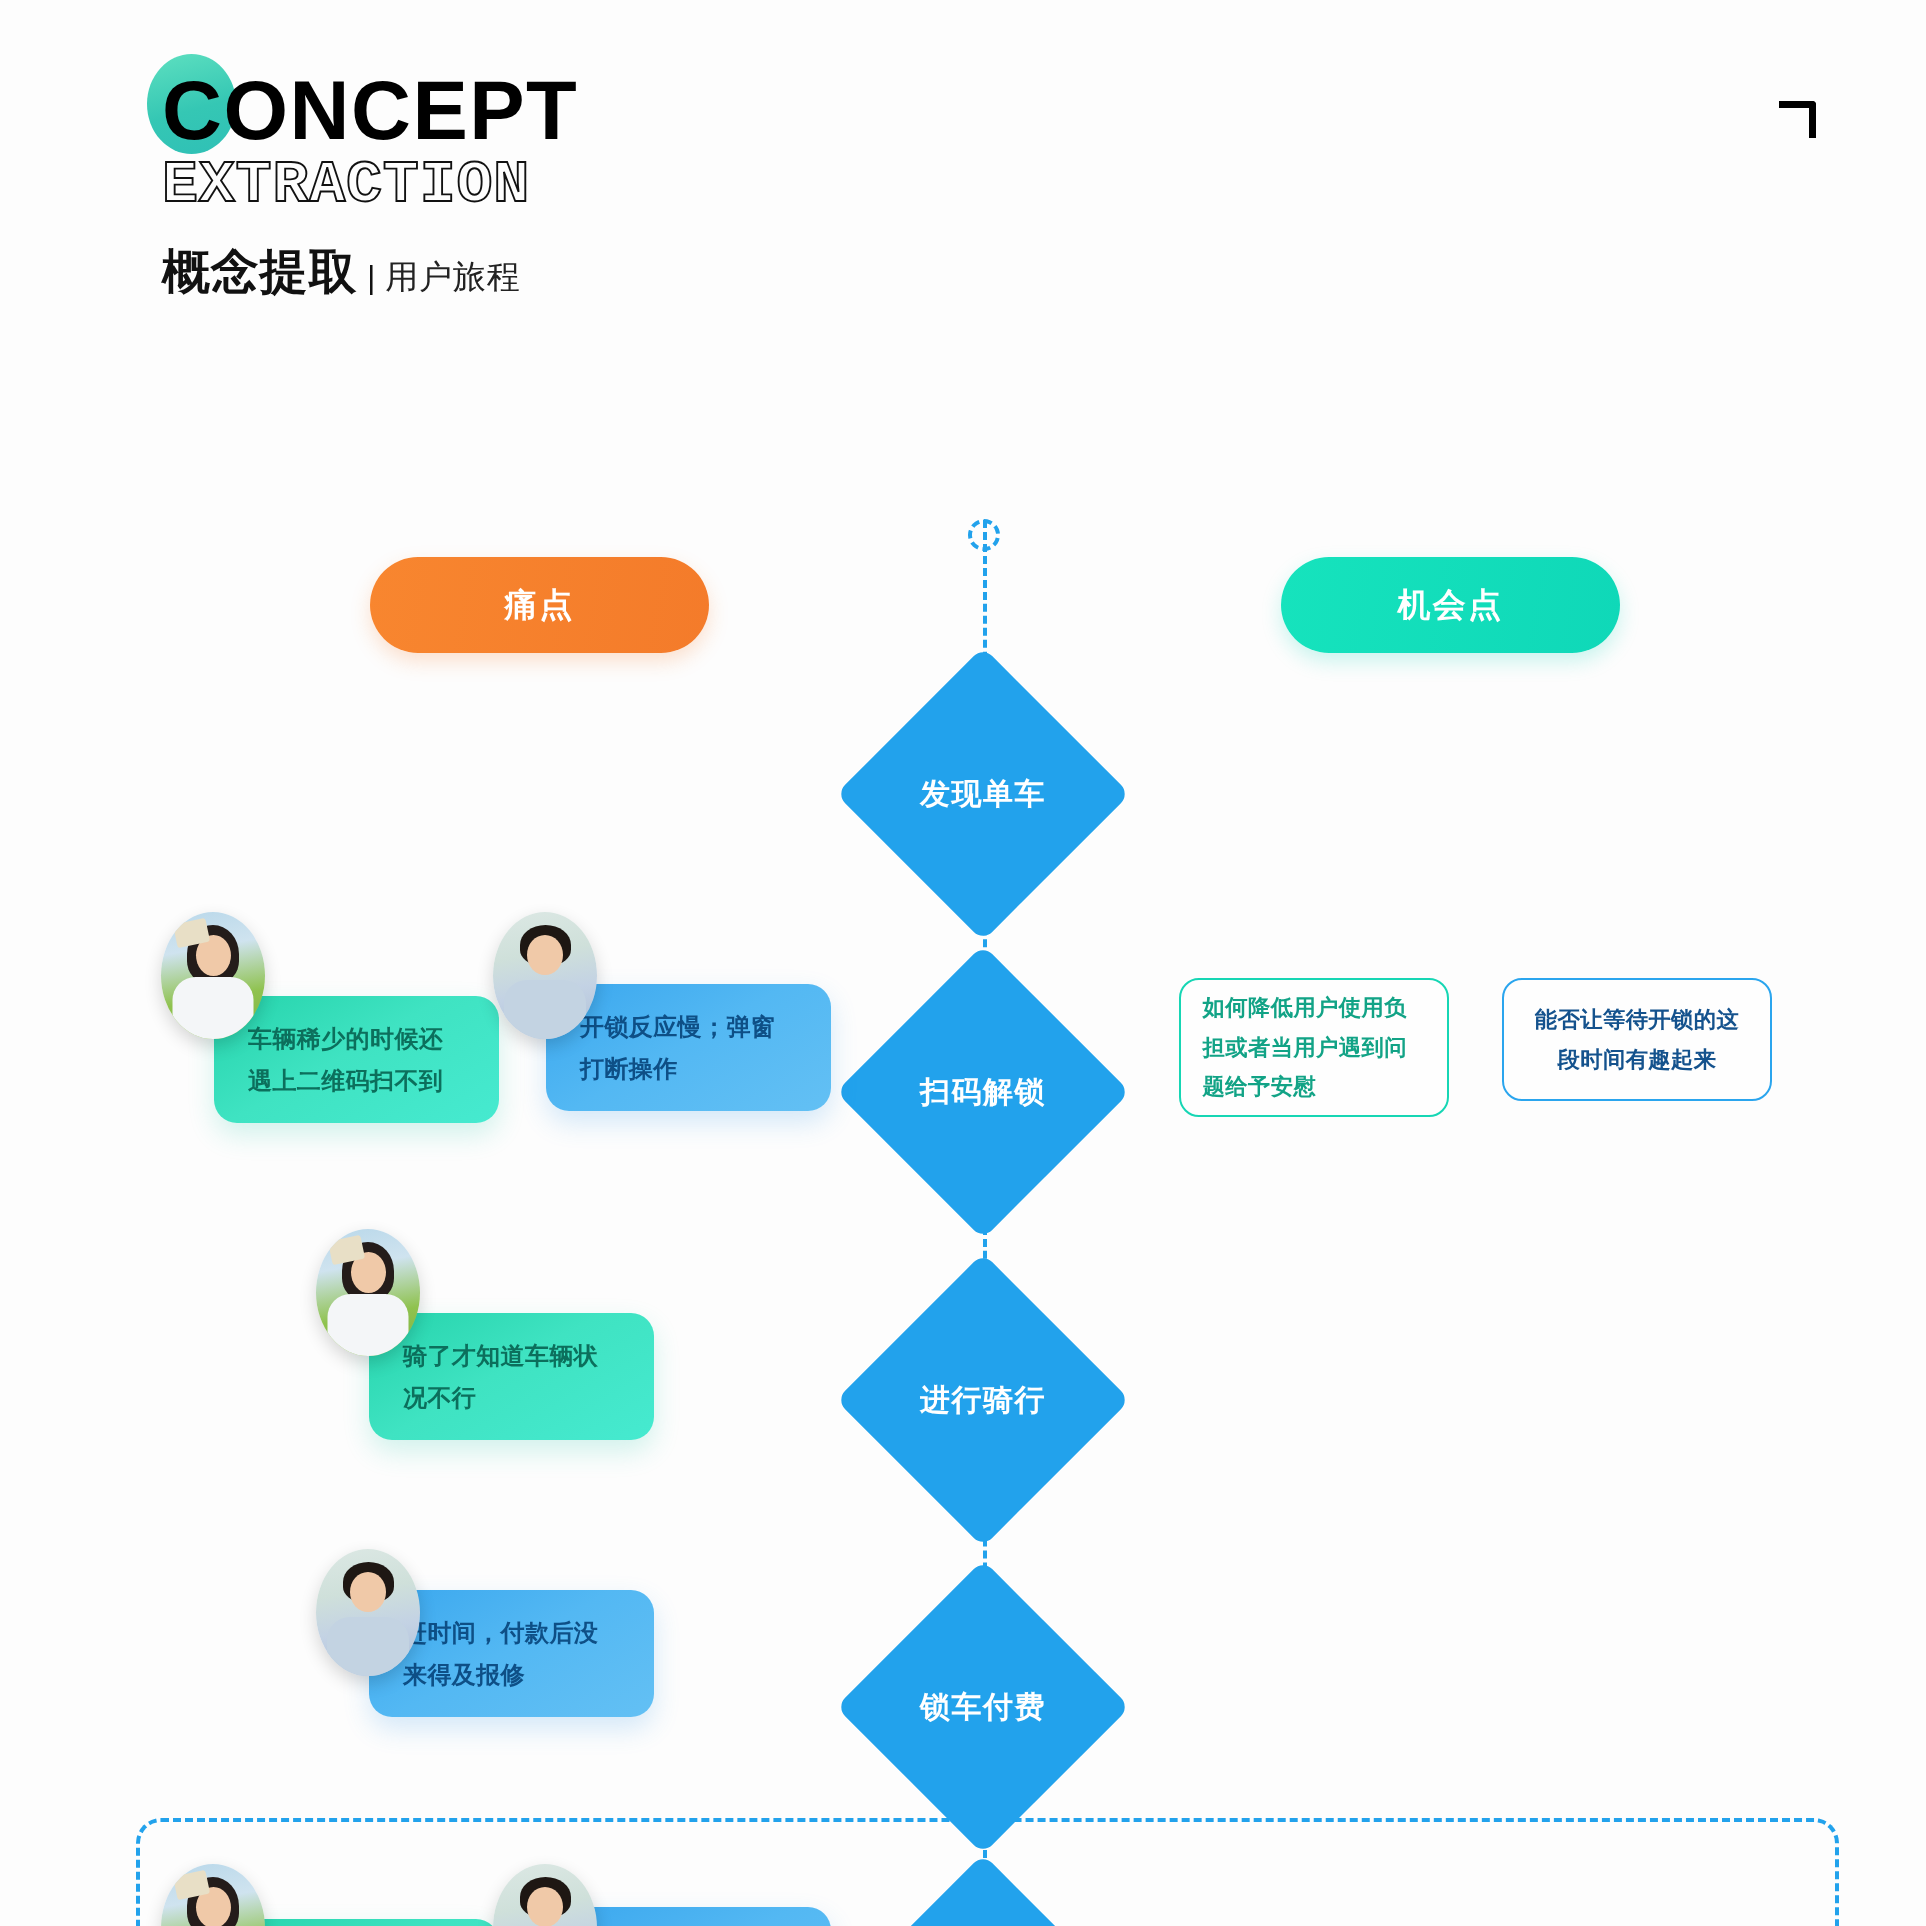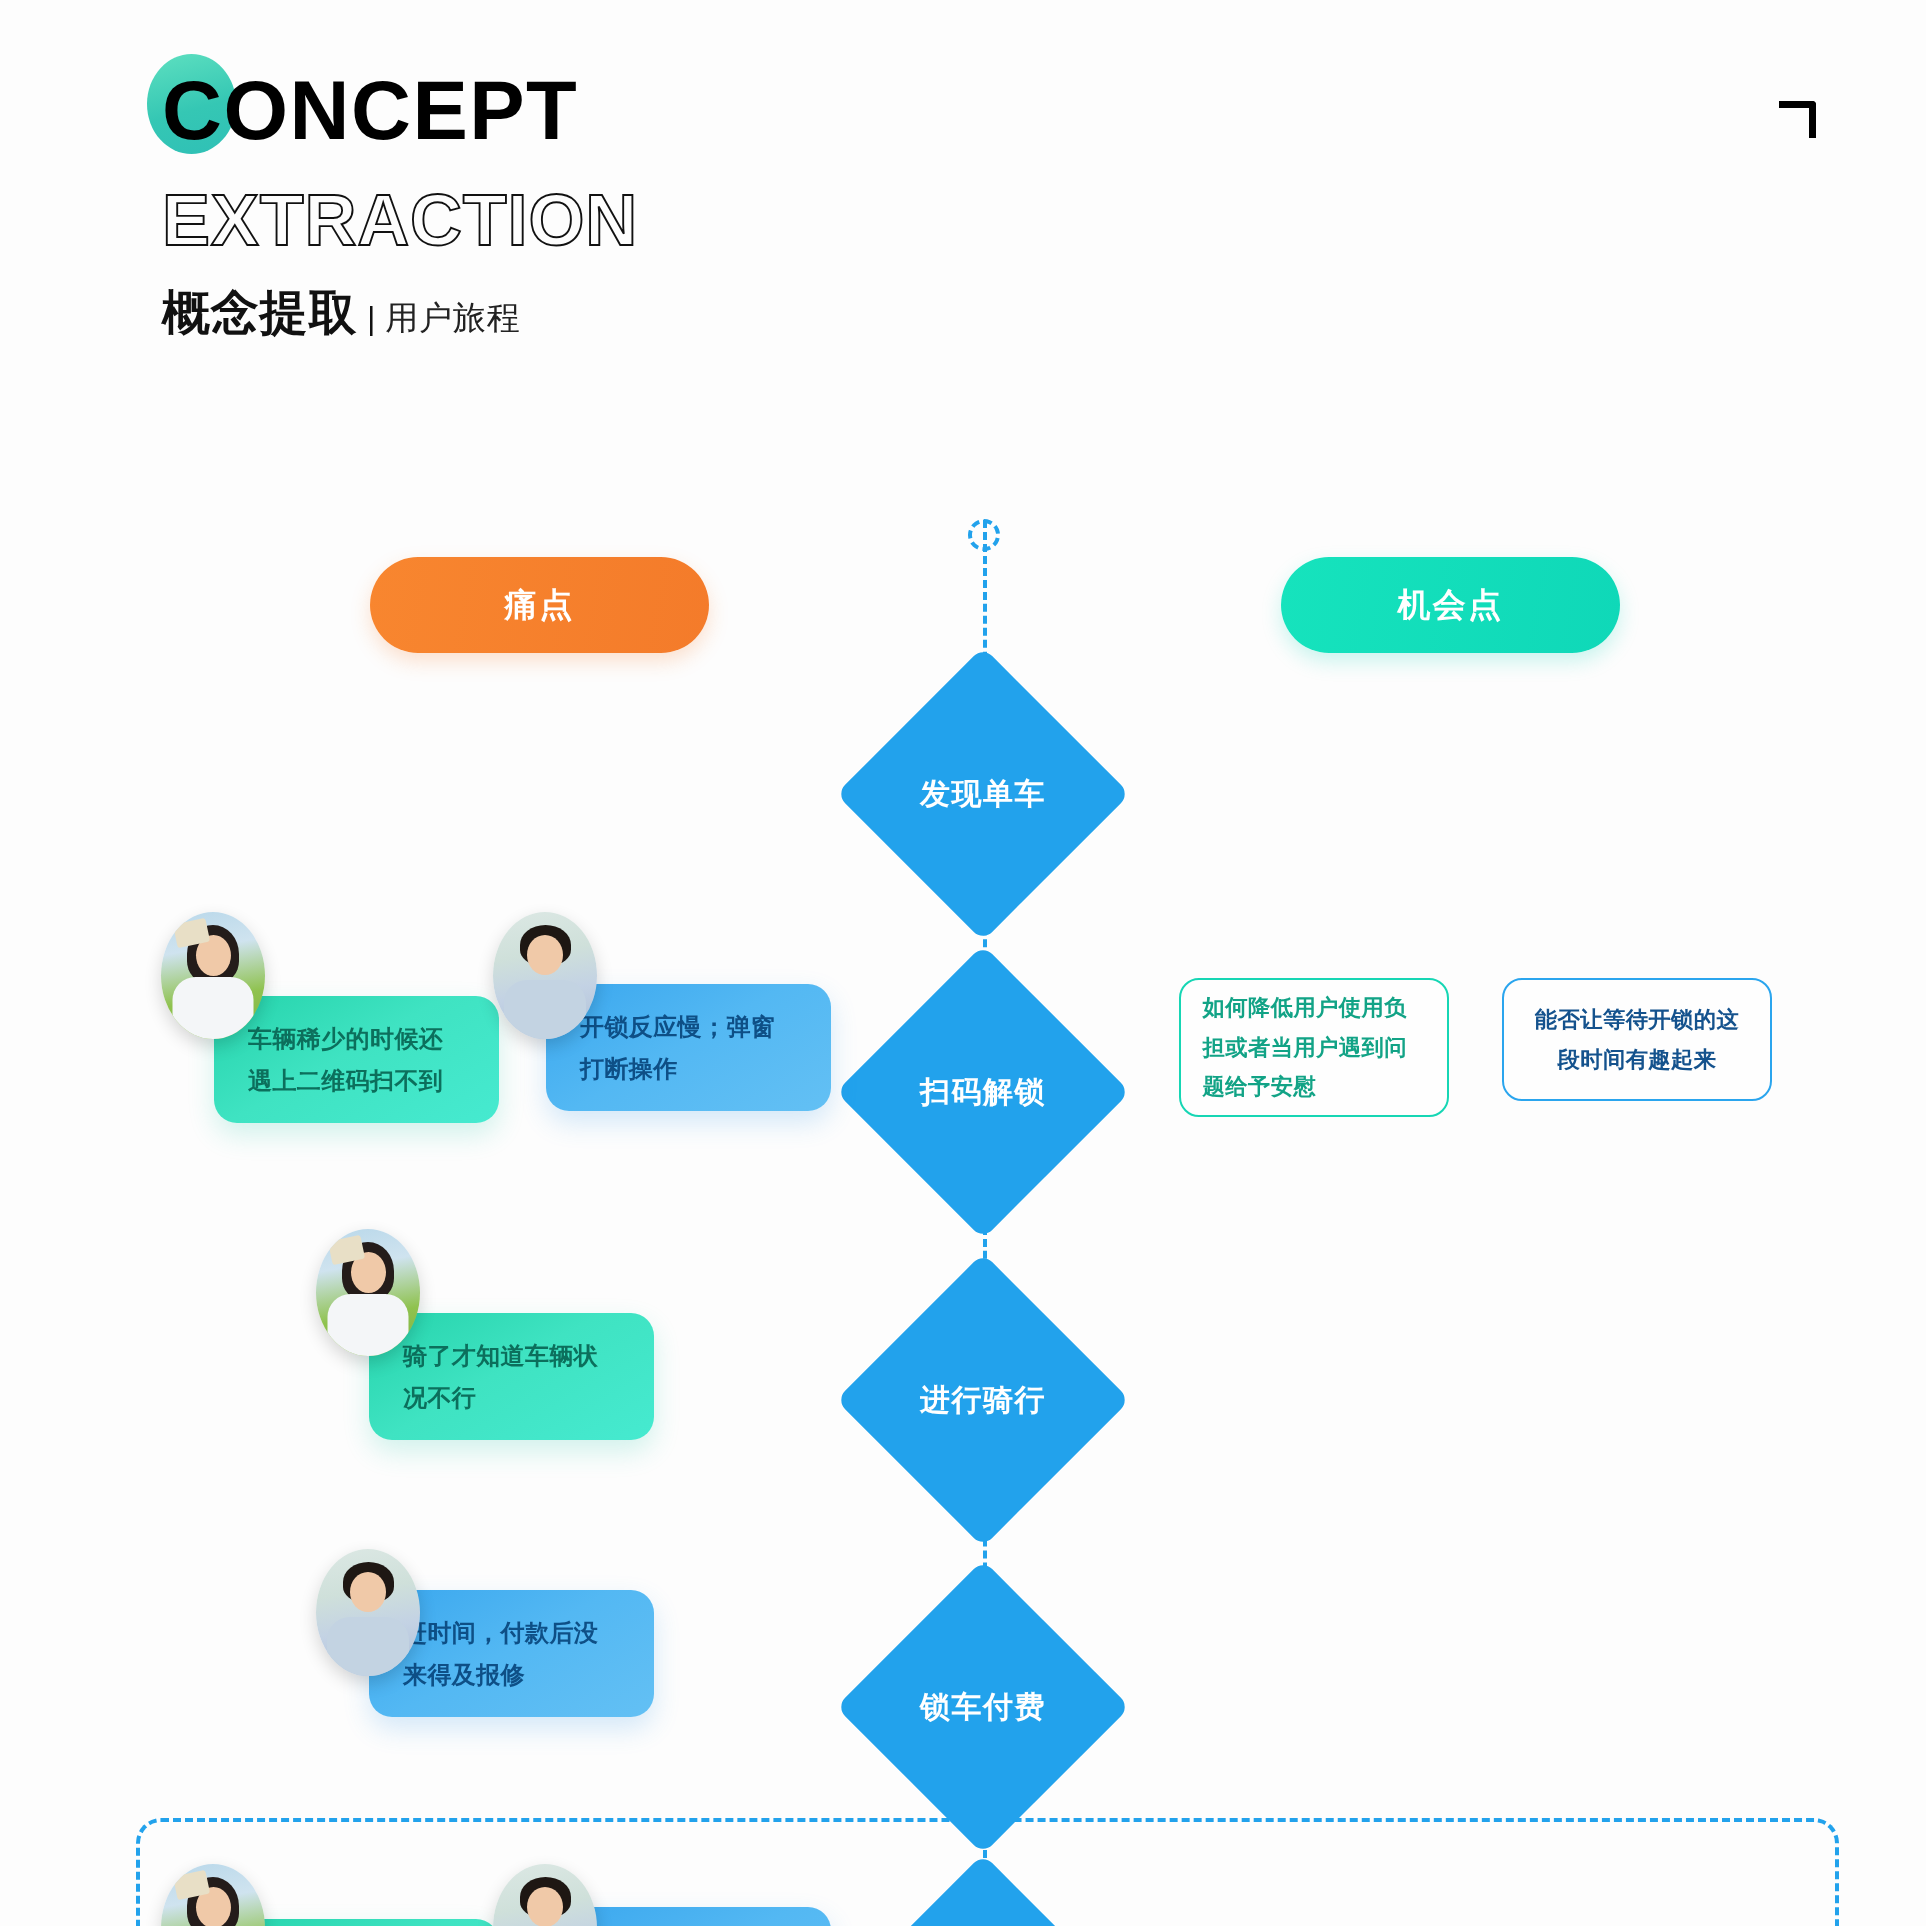--- a/index.html
+++ b/index.html
@@ -16,23 +16,23 @@
   .blob {
     position: absolute; left: -15.4px; top: -15.4px;
     width: 89px; height: 100px; border-radius: 50%;
     background: linear-gradient(165deg, #5ee0c0 0%, #35c7b4 55%, #2fc0b6 100%);
   }
   .title-solid {
     position: relative; font-size: 83px; font-weight: 700; letter-spacing: 1.5px;
     color: #000; line-height: 1; white-space: nowrap;
   }
   .title-outline {
-    position: relative; margin-top: 32px;
-    font-size: 72px; font-weight: 700; letter-spacing: 0.8px; line-height: 1;
-    color: transparent; -webkit-text-stroke: 1.9px #111; white-space: nowrap;
+    position: relative; margin-top: 3px;
+    font-size: 60px; font-weight: 700; letter-spacing: 0.8px; line-height: 1;
+    color: transparent; -webkit-text-stroke: 1.9px #111; white-space: nowrap; font-family: Liberation Mono, monospace;
   }
   .subtitle-row { margin-top: 25px; display: flex; align-items: baseline; white-space: nowrap; }
   .subtitle-cn { font-size: 48px; font-weight: 700; color: #111; letter-spacing: 0.8px; }
   .subtitle-sep { font-size: 31px; color: #111; margin: 0 10px; }
   .subtitle-small { font-size: 33px; color: #222; letter-spacing: 0.8px; }
 
   #corner-mark {
     position: absolute; left: 1779px; top: 101px;
     width: 37px; height: 37px;
     border-top: 7px solid #000; border-right: 7px solid #000;

